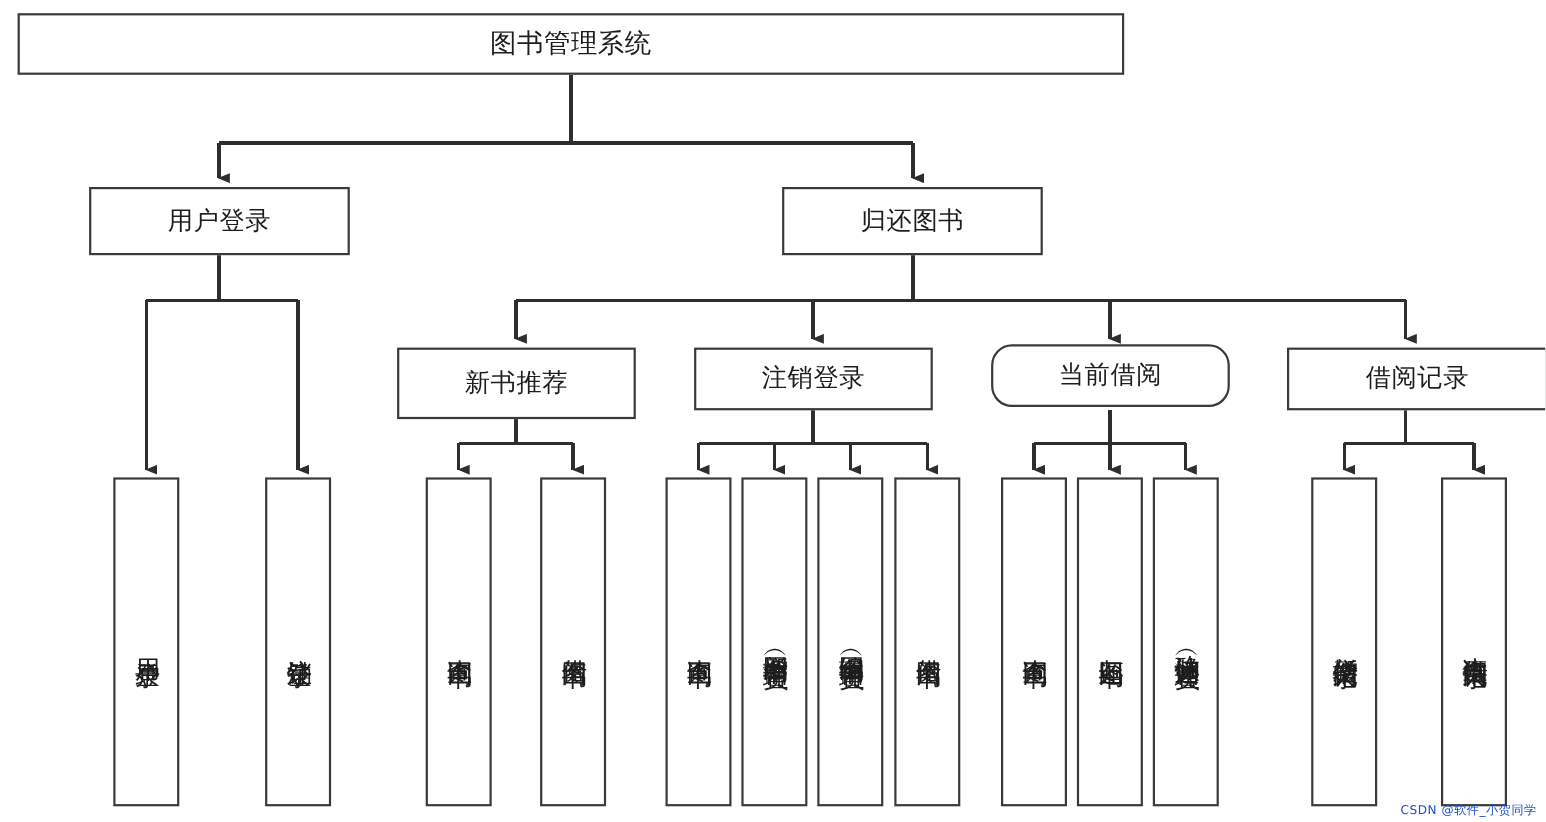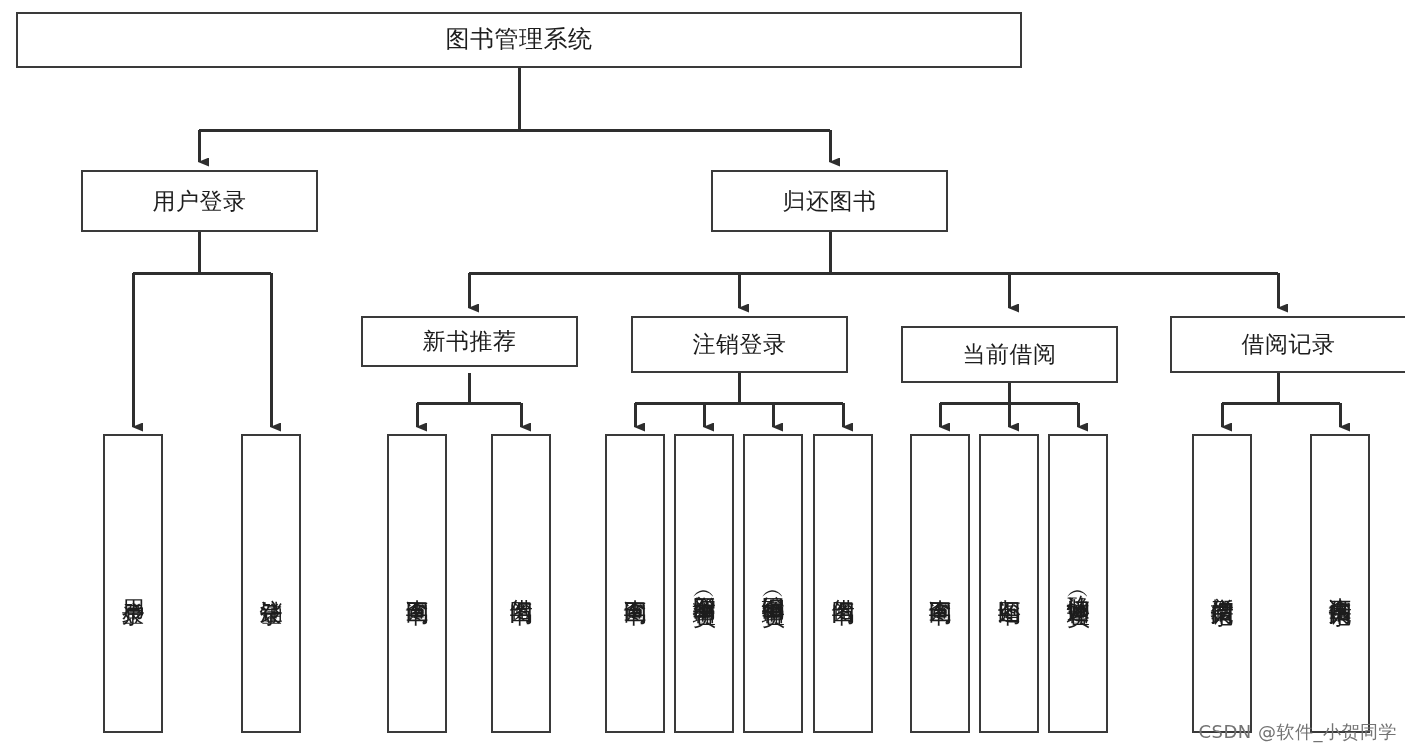--- a/index.html
+++ b/index.html
@@ -62,22 +62,22 @@
     font-size: 23px;
     line-height: 1.1;
     letter-spacing: 1.5px;
     white-space: nowrap;
     max-height: 100%;
   }
   #watermark {
     position: absolute;
     right: 8px;
     bottom: 3px;
-    font-size: 18px;
-    color: #737373;
+    font-size: 11px;
+    color: #1d4ed8;
     letter-spacing: 0.5px;
     white-space: nowrap;
     z-index: 5;
   }
 </style>
 </head>
 <body>
 
 <div id="diagram-root">
 
@@ -138,29 +138,29 @@
   </div>
 
   <div class="node horiz" style="left:81px; top:170px; width:237px; height:62px;">
     <span class="node-label">用户登录</span>
   </div>
 
   <div class="node horiz" style="left:711px; top:170px; width:237px; height:62px;">
     <span class="node-label">归还图书</span>
   </div>
 
-  <div class="node horiz" style="left:361px; top:316px; width:217px; height:51px;">
+  <div class="node horiz" style="left:361px; top:316px; width:217px; height:65px;">
     <span class="node-label">新书推荐</span>
   </div>
 
   <div class="node horiz" style="left:631px; top:316px; width:217px; height:57px;">
     <span class="node-label">注销登录</span>
   </div>
 
-  <div class="node horiz" style="left:901px; top:326px; width:217px; height:57px;">
+  <div class="node horiz" style="left:901px; top:313px; width:217px; height:57px;border-radius:19px;">
     <span class="node-label">当前借阅</span>
   </div>
 
   <div class="node horiz" style="left:1170px; top:316px; width:237px; height:57px;">
     <span class="node-label">借阅记录</span>
   </div>
 
   <div class="node vert" style="left:103px; top:434px; width:60px; height:299px;">
     <span class="node-label">用户登录</span>
   </div>

